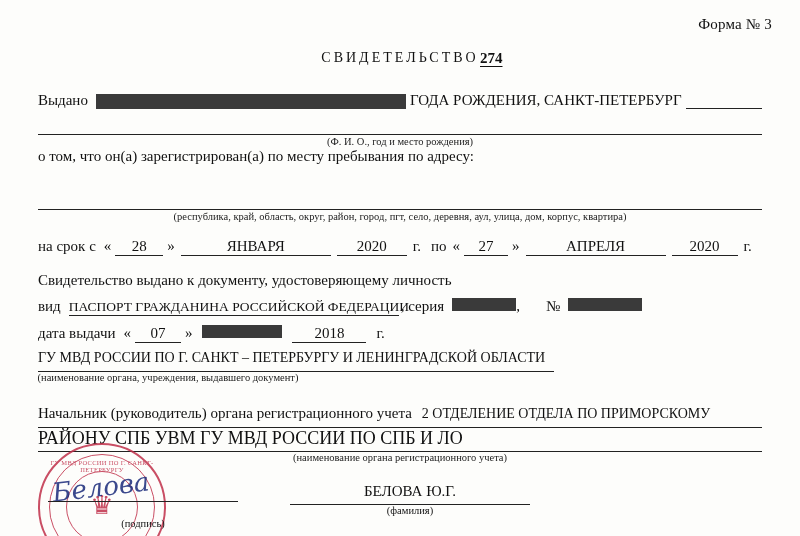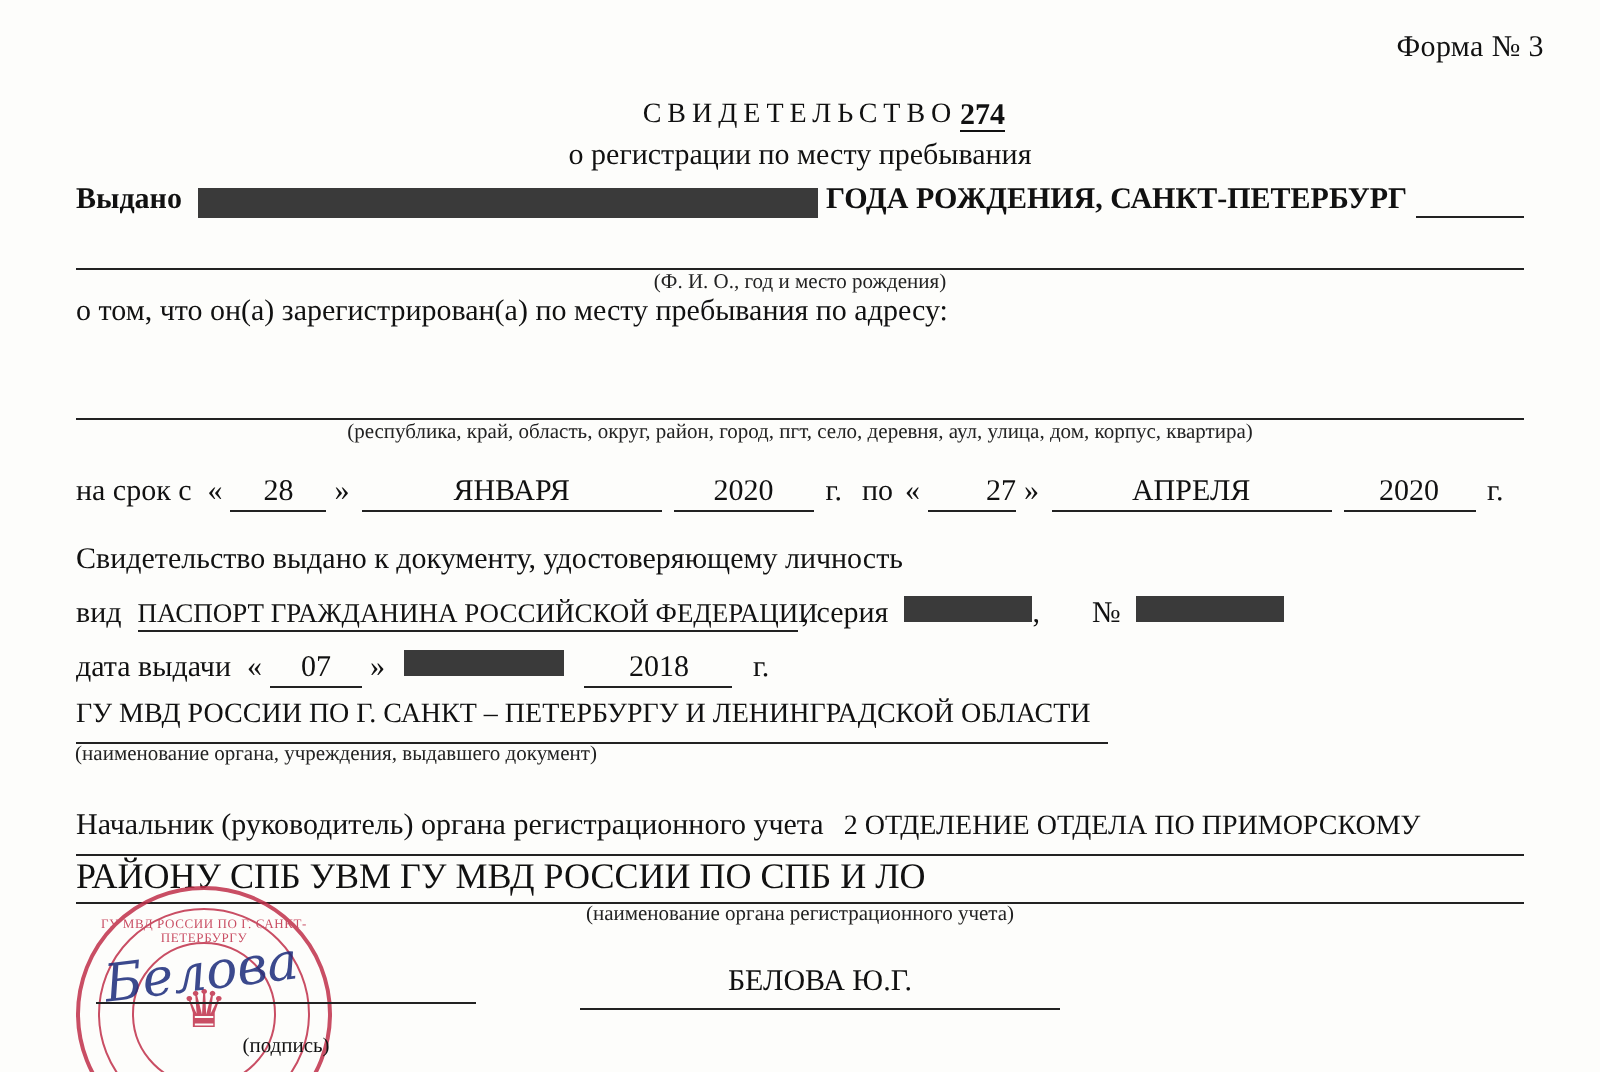--- a/index.html
+++ b/index.html
@@ -147,24 +147,23 @@
 </head>
 <body>
 
 <div class="page">
 
   <div class="form-no">Форма № 3</div>
 
   <div class="title-block">
     <div class="title-main">СВИДЕТЕЛЬСТВО</div>
     <div class="title-number">274</div>
-    <div class="title-sub">о регистрации по месту пребывания</div>
-  </div>
-
-  <div class="row" style="left:38px; top:92px; width:724px;font-weight:bold;">
+  </div>
+
+  <div class="row" style="left:38px; top:92px; width:724px;">
     <span class="lbl">Выдано</span>
     <span class="redact" style="width:310px; margin-left:8px; height:15px;"></span>
     <span class="lbl" style="margin-left:4px;">ГОДА РОЖДЕНИЯ, САНКТ-ПЕТЕРБУРГ</span>
     <span class="rule"></span>
   </div>
 
   <div class="caption" style="top:136px;">(Ф. И. О., год и место рождения)</div>
   <div class="rule-short" style="position:absolute; left:38px; top:133px; width:724px;"></div>
 
   <div class="row" style="left:38px; top:148px; width:724px;">
@@ -178,21 +177,21 @@
   <div class="row" style="left:38px; top:238px; width:724px; align-items:baseline;">
     <span class="lbl">на срок с</span>
     <span class="lbl" style="margin-left:8px;">«</span>
     <span class="underlined val" style="width:48px; margin-left:4px;">28</span>
     <span class="lbl" style="margin-left:4px;">»</span>
     <span class="underlined val" style="width:150px; margin-left:6px;">ЯНВАРЯ</span>
     <span class="underlined val" style="width:70px; margin-left:6px;">2020</span>
     <span class="lbl" style="margin-left:6px;">г.</span>
     <span class="lbl" style="margin-left:10px;">по</span>
     <span class="lbl" style="margin-left:6px;">«</span>
-    <span class="underlined val" style="width:44px; margin-left:4px;text-align:right;">27</span>
+    <span class="underlined val" style="width:44px; margin-left:4px;">27</span>
     <span class="lbl" style="margin-left:4px;">»</span>
     <span class="underlined val" style="width:140px; margin-left:6px;">АПРЕЛЯ</span>
     <span class="underlined val" style="width:66px; margin-left:6px;">2020</span>
     <span class="lbl" style="margin-left:6px;">г.</span>
   </div>
 
   <div class="row" style="left:38px; top:272px; width:724px;">
     <span class="lbl">Свидетельство выдано к документу, удостоверяющему личность</span>
   </div>
 
@@ -241,14 +240,15 @@
 
   </div>
 
   <div class="signature">Белова</div>
 
   <div class="rule-short" style="position:absolute; left:48px; top:500px; width:190px;"></div>
   <div style="position:absolute; left:48px; top:518px; width:190px; text-align:center; font-size:10.5px;">(подпись)</div>
 
   <div style="position:absolute; left:290px; top:483px; width:240px; text-align:center; font-size:15px;">БЕЛОВА Ю.Г.</div>
   <div class="rule-short" style="position:absolute; left:290px; top:503px; width:240px;"></div>
+  <div style="position:absolute; left:290px; top:505px; width:240px; text-align:center; font-size:10.5px;">(фамилия)</div>
 
 </div>
 
 </body></html>

